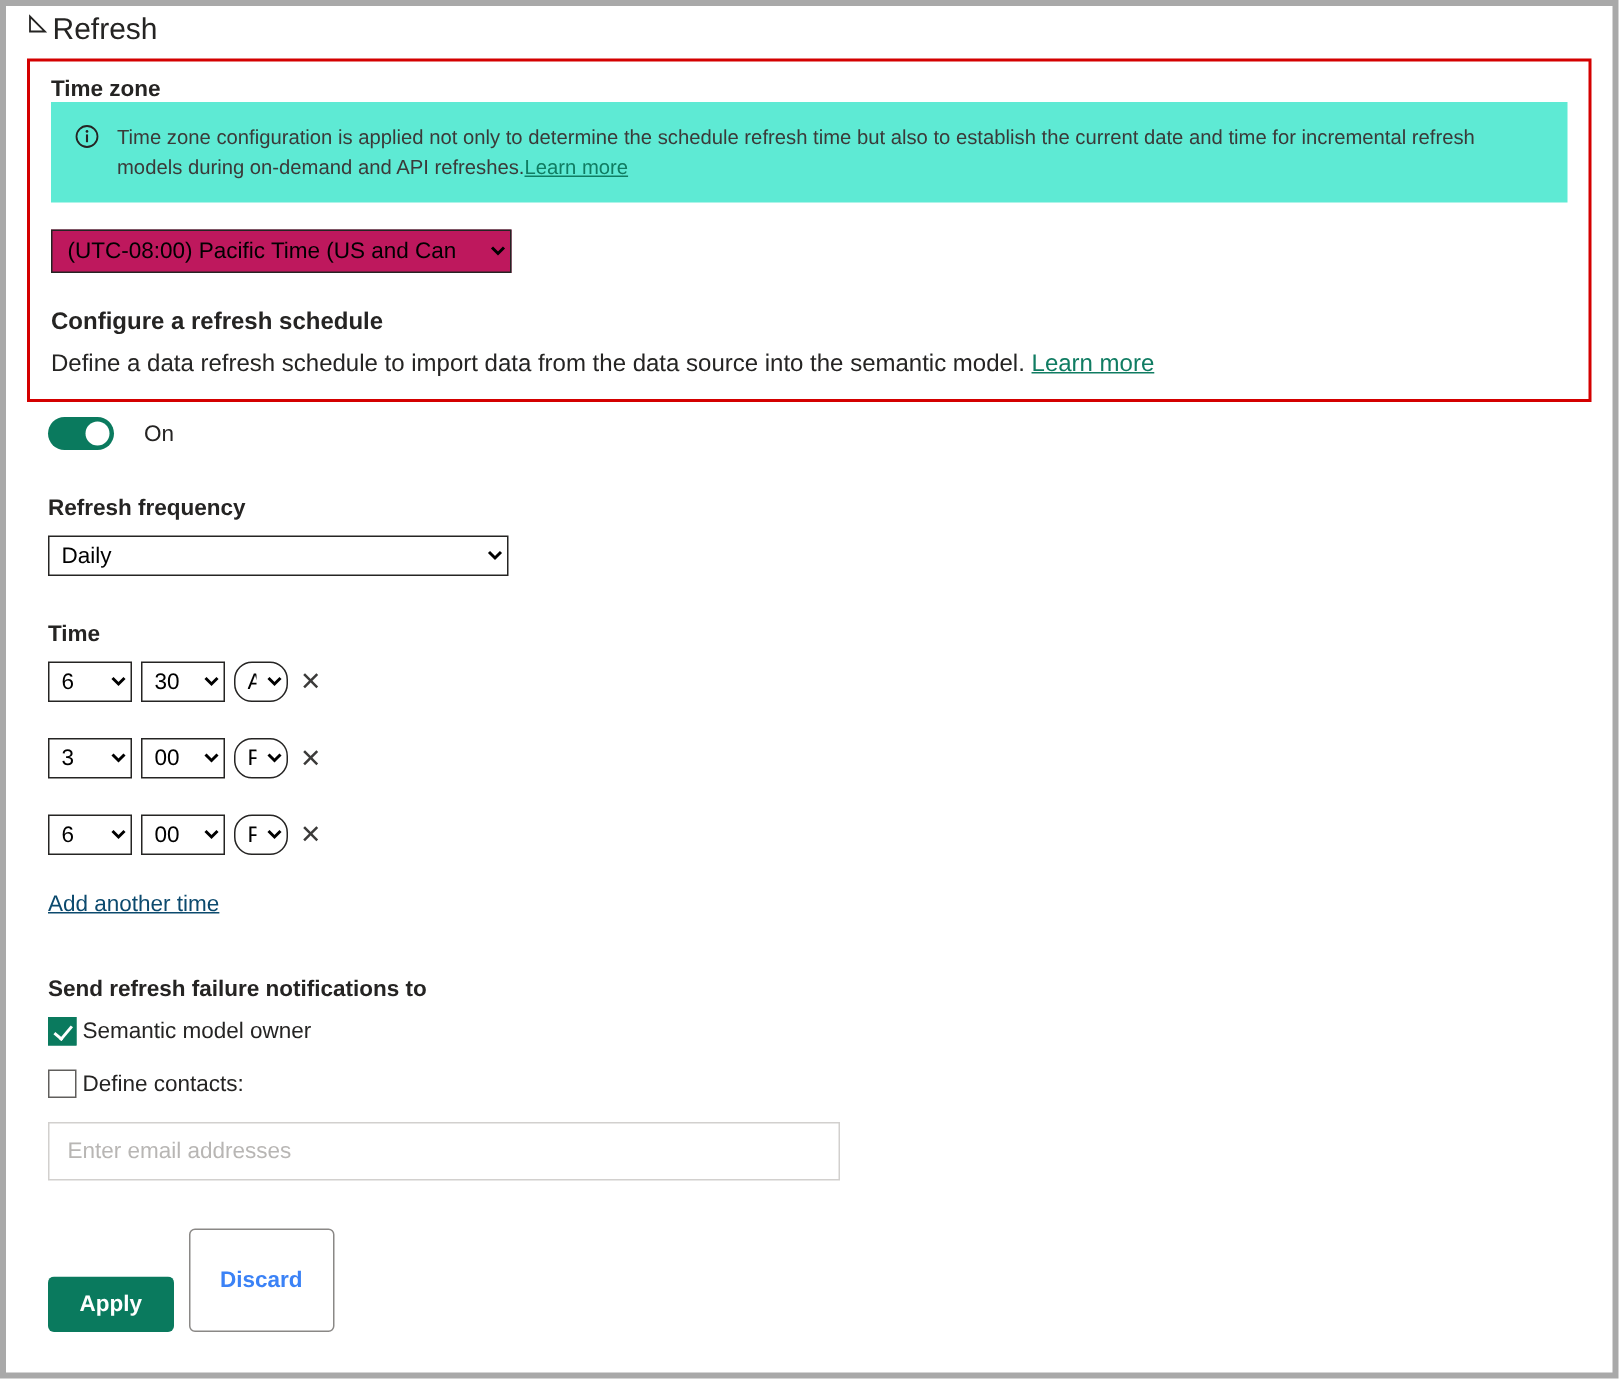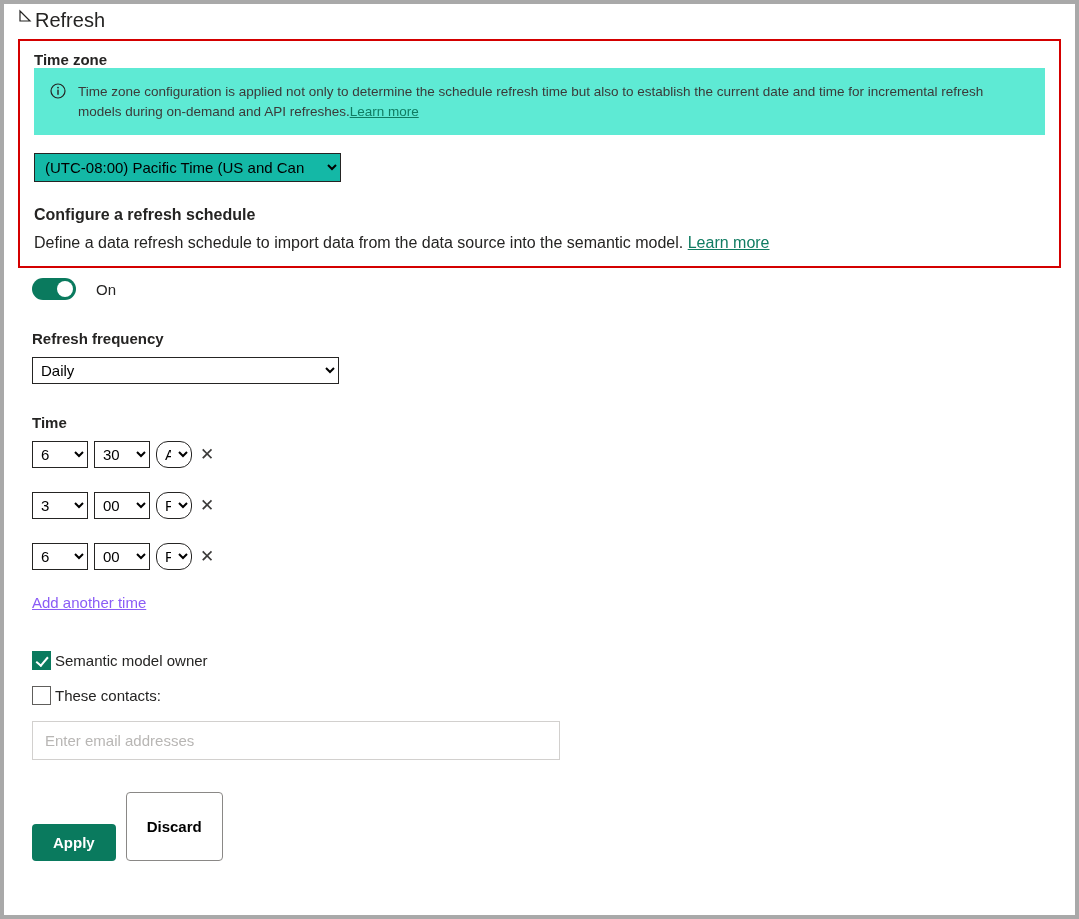--- a/index.html
+++ b/index.html
@@ -51,21 +51,21 @@
       color: #107c62;
       text-decoration: underline;
       cursor: pointer;
     }
     .link-inline { color: #107c62; text-decoration: underline; cursor: pointer; }
     .tz-select {
       font-size: 15px;
       padding: 4px 6px;
       width: 307px;
       border: 1px solid #252423;
-      background: #14b8a6;
+      background: #be185d;
       margin-bottom: 24px;
     }
     .subtitle {
       font-weight: 600;
       font-size: 16px;
       margin-bottom: 10px;
     }
     .desc {
       font-size: 16px;
       color: #252423;
@@ -110,21 +110,21 @@
     .time-sel.hour, .time-sel.minute { width: 56px; }
     .time-sel.ampm { width: 36px; border-radius: 12px; }
     .remove-x {
       font-size: 17px;
       color: #3b3a39;
       cursor: pointer;
       padding: 0 2px;
       user-select: none;
     }
     .add-link {
-      color: #8b5cf6;
+      color: #0c4a6e;
       text-decoration: underline;
       cursor: pointer;
       font-size: 15px;
       display: inline-block;
       margin-bottom: 40px;
     }
     .check-row {
       display: flex;
       align-items: center;
       gap: 4px;
@@ -161,21 +161,21 @@
     .btn-row { display: flex; gap: 10px; }
     .btn {
       padding: 9px 20px;
       font-size: 15px;
       font-weight: 600;
       border-radius: 4px;
       cursor: pointer;
       border: 1px solid transparent;
     }
     .btn-primary { background: #0a7a5e; color: #ffffff; margin-top: 32px; }
-    .btn-secondary { background: #fff; color: #000000; border-color: #8a8886; }
+    .btn-secondary { background: #fff; color: #3b82f6; border-color: #8a8886; }
     .field-label { font-weight: 600; font-size: 15px; margin-bottom: 10px; }
   </style>
 </head>
 <body>
 
 <div class="panel">
 
   <div class="header">
     <span class="collapse-icon">
       <svg width="14" height="14" viewBox="0 0 14 14">
@@ -241,29 +241,30 @@
 
     <div class="time-row">
       <select class="time-sel hour"><option>6</option></select>
       <select class="time-sel minute"><option>00</option></select>
       <select class="time-sel ampm"><option>PM</option></select>
       <span class="remove-x">✕</span>
     </div>
 
     <a class="add-link">Add another time</a>
 
+    <div class="field-label">Send refresh failure notifications to</div>
 
     <div class="check-row">
       <div class="checkbox checked"></div>
       <span>Semantic model owner</span>
     </div>
 
     <div class="check-row">
       <div class="checkbox"></div>
-      <span>These contacts:</span>
+      <span>Define contacts:</span>
     </div>
 
     <input class="email-input" type="text" placeholder="Enter email addresses" style="">
 
     <div class="btn-row">
       <button class="btn btn-primary">Apply</button>
       <button class="btn btn-secondary">Discard</button>
     </div>
 
   </div>

